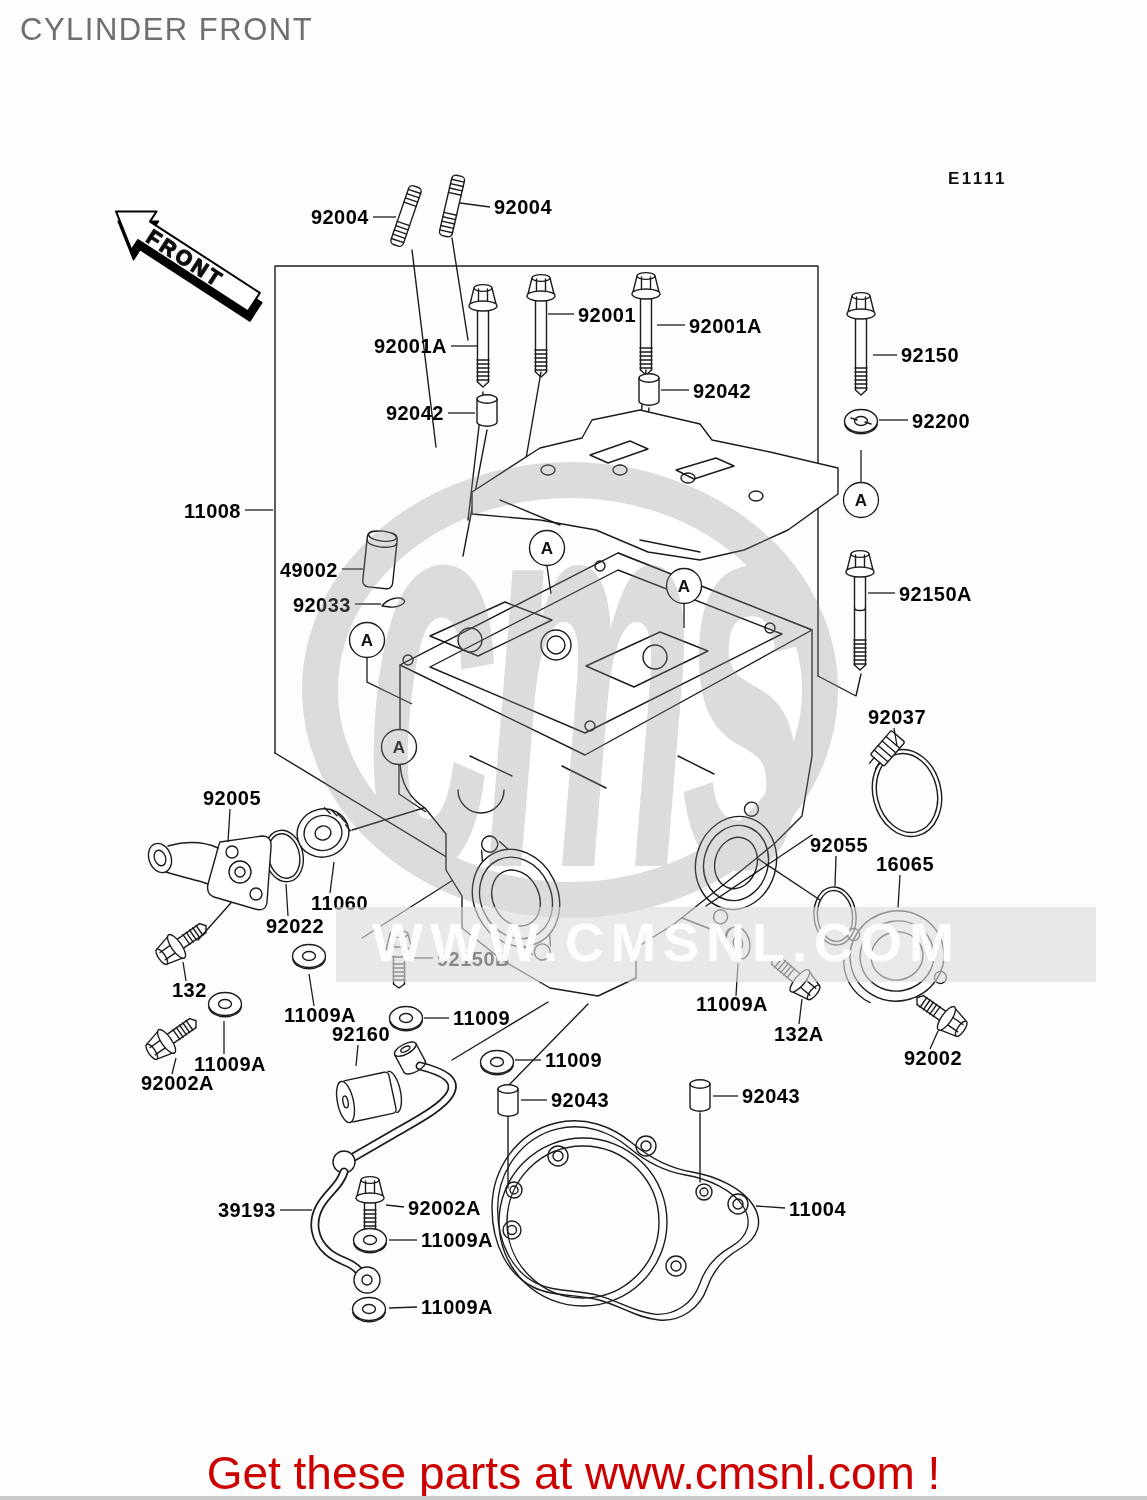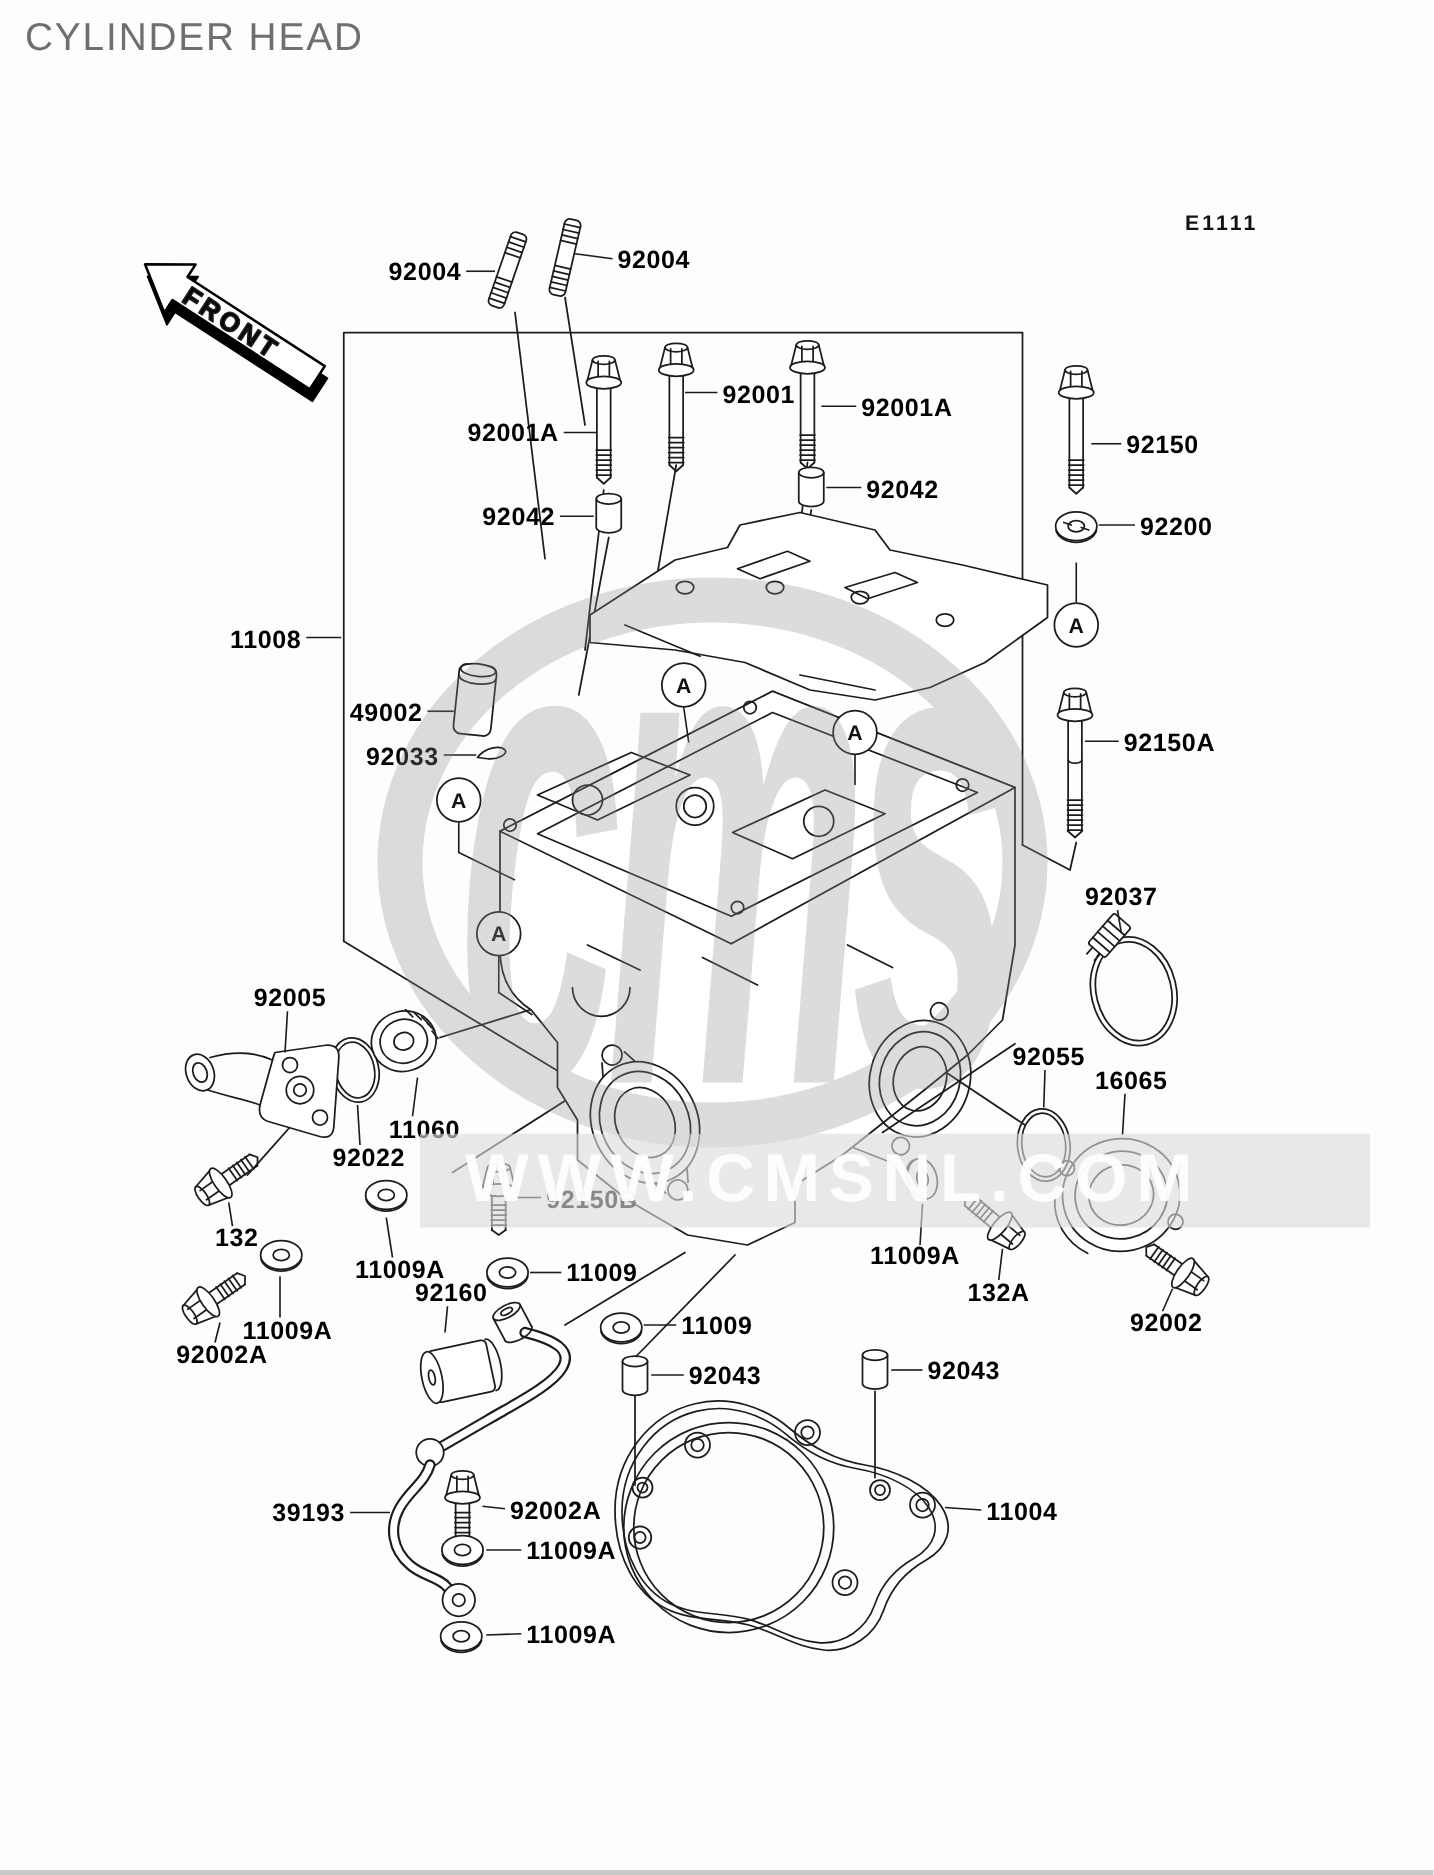--- a/index.html
+++ b/index.html
@@ -22,21 +22,21 @@
   .tube-i{stroke:#fff;stroke-width:5.5;fill:none;stroke-linecap:round;}
   .wm-band{fill:#dcdcdc;opacity:.62;}
   .wm-url{font-weight:bold;font-size:54px;fill:#ffffff;opacity:.95;letter-spacing:7px;}
   .wm-logo{font-weight:bold;font-style:italic;fill:#8e8e8e;letter-spacing:-30px;}
   .front-t{font-weight:bold;font-size:21px;fill:#000;letter-spacing:3px;}
 </style>
 </head>
 <body>
 
 <div class="page">
-  <div class="page-title">CYLINDER HEAD</div>
+  <div class="page-title">CYLINDER FRONT</div>
 
   <svg width="1147" height="1500" viewBox="0 0 1147 1500">
     <defs>
       <g id="bolthead">
         <path d="M-9,-10 L9,-10 L13,6 L-13,6 Z" fill="#fff"></path>
         <ellipse cx="0" cy="-10" rx="9" ry="3.4" fill="#fff"></ellipse>
         <path d="M-4.5,-9 L-4.5,5 M4.5,-9 L4.5,5"></path>
         <ellipse cx="0" cy="8" rx="14" ry="5" fill="#fff"></ellipse>
       </g>
       <g id="boltL">
@@ -445,14 +445,15 @@
         <ellipse cx="570" cy="690" rx="250" ry="210" fill="none" stroke="#8e8e8e" stroke-width="36"></ellipse>
         <g transform="translate(583,866) scale(0.42,1)">
           <text class="wm-logo" text-anchor="middle" font-size="560">cms</text>
         </g>
       </g>
       <rect class="wm-band" x="336" y="907" width="760" height="75"></rect>
       <text class="wm-url" x="372" y="961">WWW.CMSNL.COM</text>
     </g>
   </svg>
 
+  <div class="promo">Get these parts at www.cmsnl.com !</div>
   <div class="bottom-strip"></div>
 </div>
 
 </body></html>

